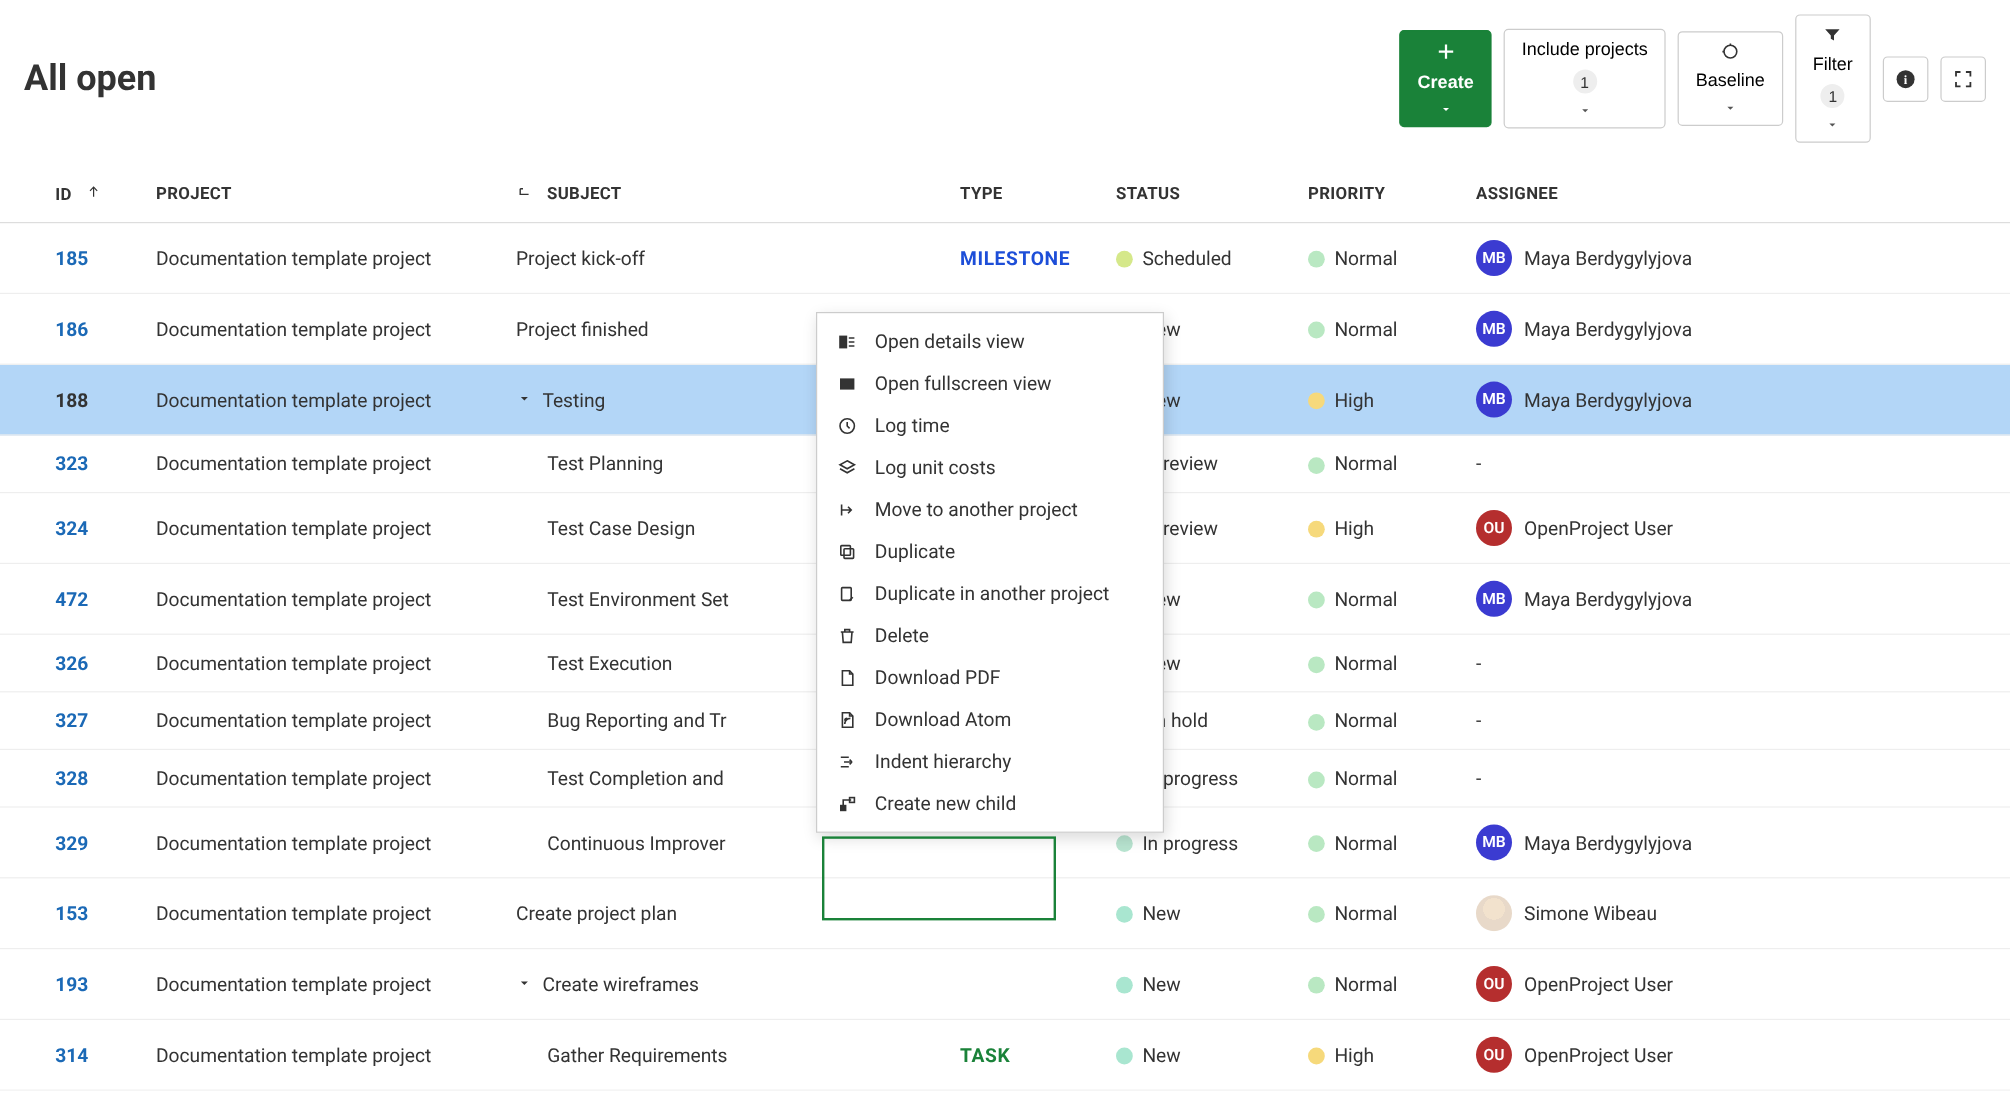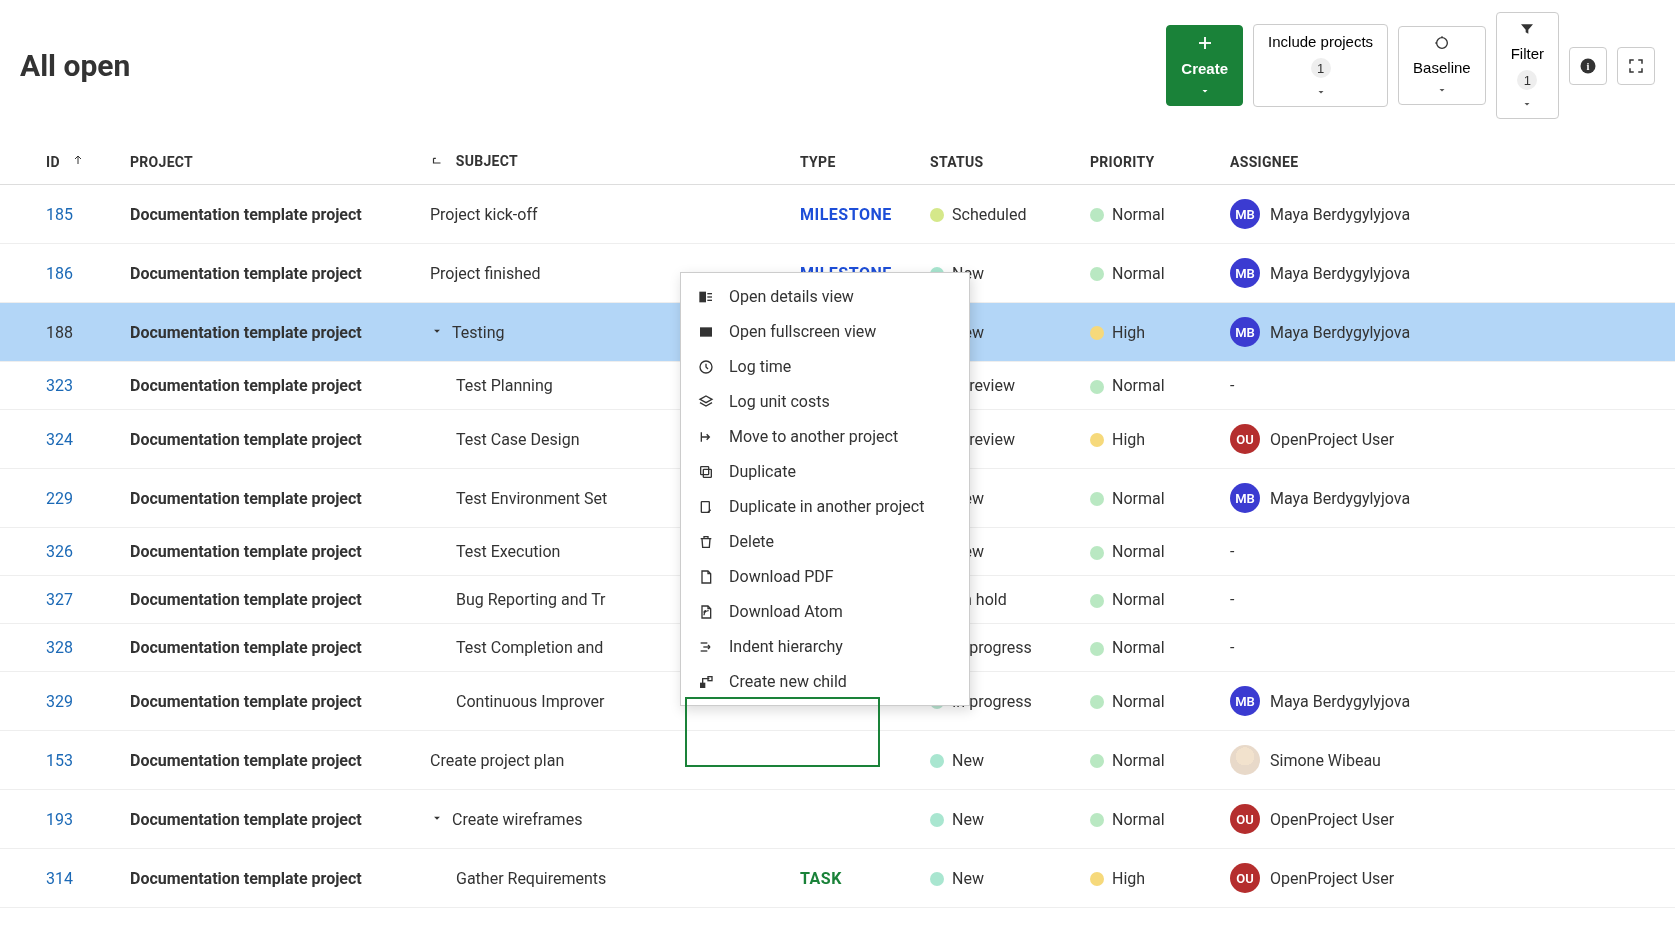--- a/index.html
+++ b/index.html
@@ -9,22 +9,22 @@
   .spacer { flex: 1; }
   .btn { display: inline-flex; align-items: center; gap: 8px; padding: 8px 14px; border-radius: 4px; border: 1px solid #ccc; background: #fff; font-size: 15px; cursor: pointer; margin-left: 10px; flex-direction: column; }
   .btn-create { background: #1a8239; border-color: #1a8239; color: #fff; font-weight: 600; }
   .btn .badge { display: inline-flex; align-items: center; justify-content: center; min-width: 20px; height: 20px; border-radius: 10px; background: #eee; color: #333; font-size: 13px; padding: 0 6px; }
   .icon-btn { display: inline-flex; align-items: center; justify-content: center; width: 38px; height: 38px; border: 1px solid #ccc; border-radius: 4px; margin-left: 10px; cursor: pointer; }
   svg { display: block; }
 
   .table { width: 100%; border-collapse: collapse; }
   .table th { text-align: left; font-weight: 700; font-size: 14px; padding: 14px 10px; border-bottom: 1px solid #ddd; color: #333; letter-spacing: 0.3px; }
   .table td { padding: 14px 10px; border-bottom: 1px solid #eee; font-size: 16px; vertical-align: middle; }
-  .col-id { width: 120px; padding-left: 46px !important; }
-  .col-project { width: 300px; font-weight: bold; }
+  .col-id { width: 120px; padding-left: 46px !important; font-weight: bold; }
+  .col-project { width: 300px; }
   .col-subject { width: 370px; }
   .col-type { width: 130px; }
   .col-status { width: 160px; }
   .col-priority { width: 140px; }
   .col-assignee { }
   .id-link { color: #1b69b6; text-decoration: none; }
   .row-selected { background: #b3d6f7; }
   .row-selected .id-link { color: #333; }
   .type-milestone { color: #1d4ed8; font-weight: 700; letter-spacing: 0.5px; }
   .type-task { color: #1a8239; font-weight: 700; letter-spacing: 0.5px; }
@@ -38,21 +38,21 @@
   .dot-high { background: #f6d97b; }
   .avatar { display: inline-flex; align-items: center; justify-content: center; width: 30px; height: 30px; border-radius: 50%; color: #fff; font-size: 13px; font-weight: 600; margin-right: 10px; vertical-align: middle; }
   .av-mb { background: #3b3bd1; }
   .av-ou { background: #b52e2e; }
   .av-sw { background: #e8d9c9; color: #7a5; background-image: radial-gradient(circle at 50% 38%, #f2e2cd 38%, #e8d9c9 38%); }
   .assignee-cell { display: flex; align-items: center; }
   .subject-indent-1 { padding-left: 26px; }
   .chevron { display: inline-block; width: 18px; margin-right: 4px; color: #555; }
   .hierarchy-icon { display:inline-block; width:16px; margin-right:6px; vertical-align:middle; }
 
-  .ctx-menu { position: absolute; left: 680px; top: 272px; width: 290px; background: #fff; border: 1px solid #ccc; box-shadow: 2px 4px 12px rgba(0,0,0,0.15); padding: 6px 0; }
+  .ctx-menu { position: absolute; left: 680px; top: 260px; width: 290px; background: #fff; border: 1px solid #ccc; box-shadow: 2px 4px 12px rgba(0,0,0,0.15); padding: 6px 0; }
   .ctx-item { display: flex; align-items: center; gap: 14px; padding: 8px 16px; font-size: 16px; cursor: pointer; }
   .ctx-icon { width: 18px; height: 18px; display: inline-flex; align-items: center; justify-content: center; color: #333; flex-shrink: 0; }
   .ctx-highlight { position: absolute; left: 685px; top: 697px; width: 195px; height: 70px; border: 2px solid #1a8239; pointer-events: none; }
   .sort-arrow { display:inline-block; margin-left:8px; }
 </style>
 </head>
 <body>
 
 <div class="header">
   <div class="page-title">All open</div>
@@ -219,21 +219,21 @@
         <td class="col-status"><span class="status-dot dot-inreview"></span><span>In review</span></td>
         <td class="col-priority"><span class="status-dot dot-high"></span><span>High</span></td>
         <td class="col-assignee">
           <div class="assignee-cell">
             <span class="avatar av-ou">OU</span>
             <span>OpenProject User</span>
           </div>
         </td>
       </tr>
       <tr>
-        <td class="col-id"><a href="#" class="id-link">229</a></td>
+        <td class="col-id"><a href="#" class="id-link">472</a></td>
         <td class="col-project">Documentation template project</td>
         <td class="col-subject"><span class="subject-indent-1"><span>Test Environment Set</span></span></td>
         <td class="col-type"></td>
         <td class="col-status"><span class="status-dot dot-new"></span><span>New</span></td>
         <td class="col-priority"><span class="status-dot dot-normal"></span><span>Normal</span></td>
         <td class="col-assignee">
           <div class="assignee-cell">
             <span class="avatar av-mb">MB</span>
             <span>Maya Berdygylyjova</span>
           </div>

